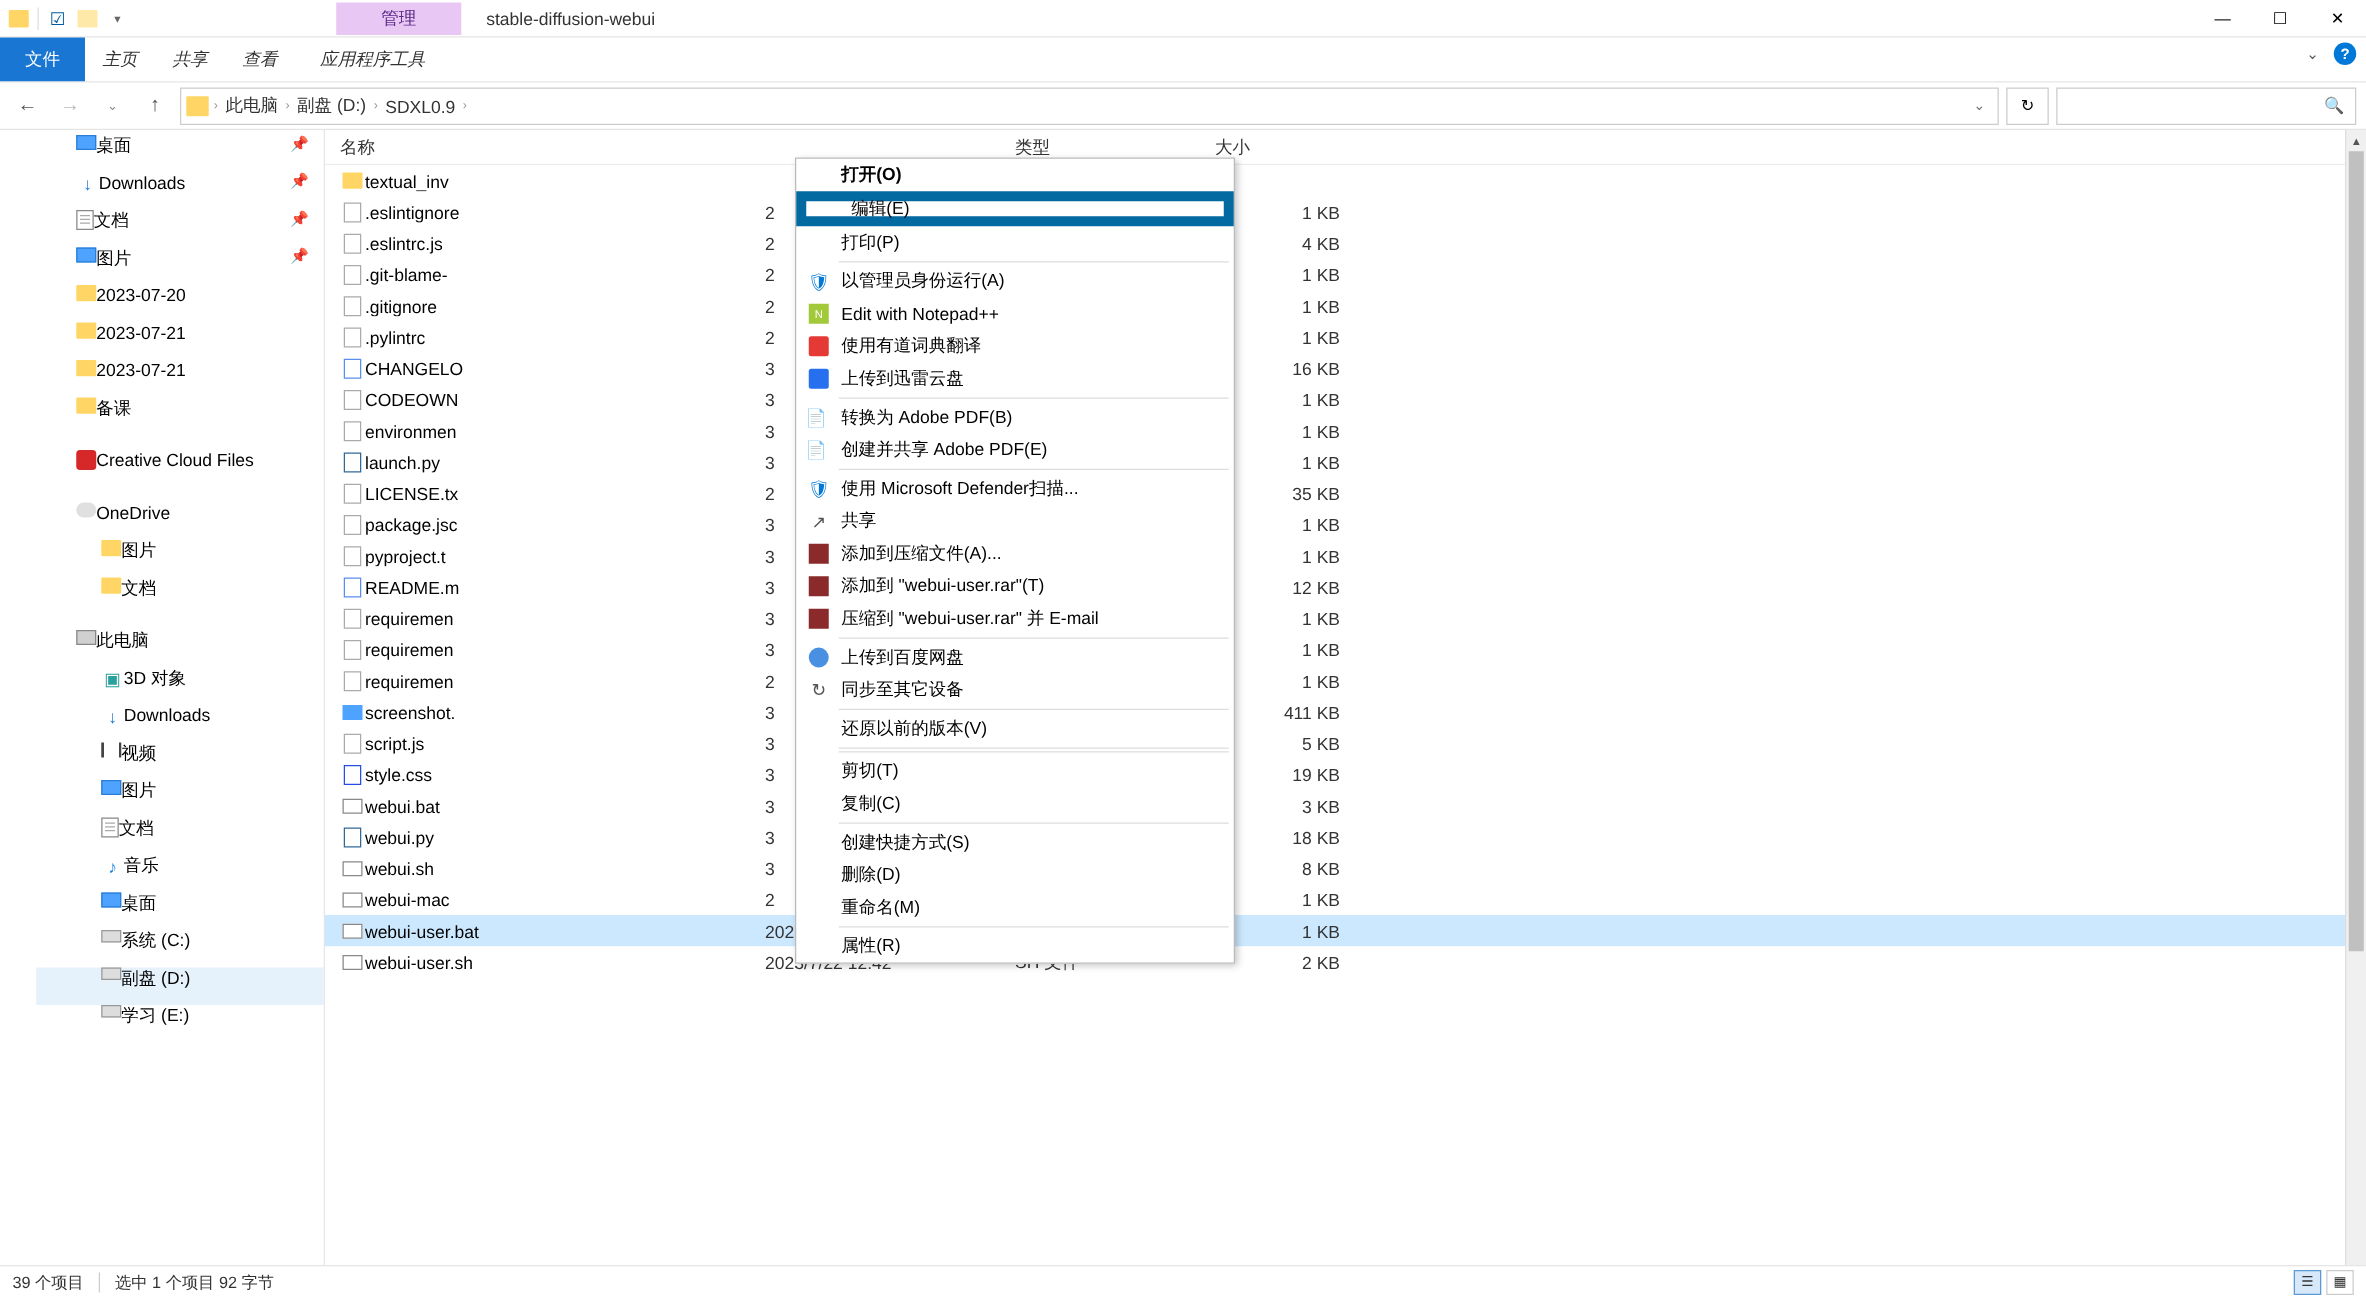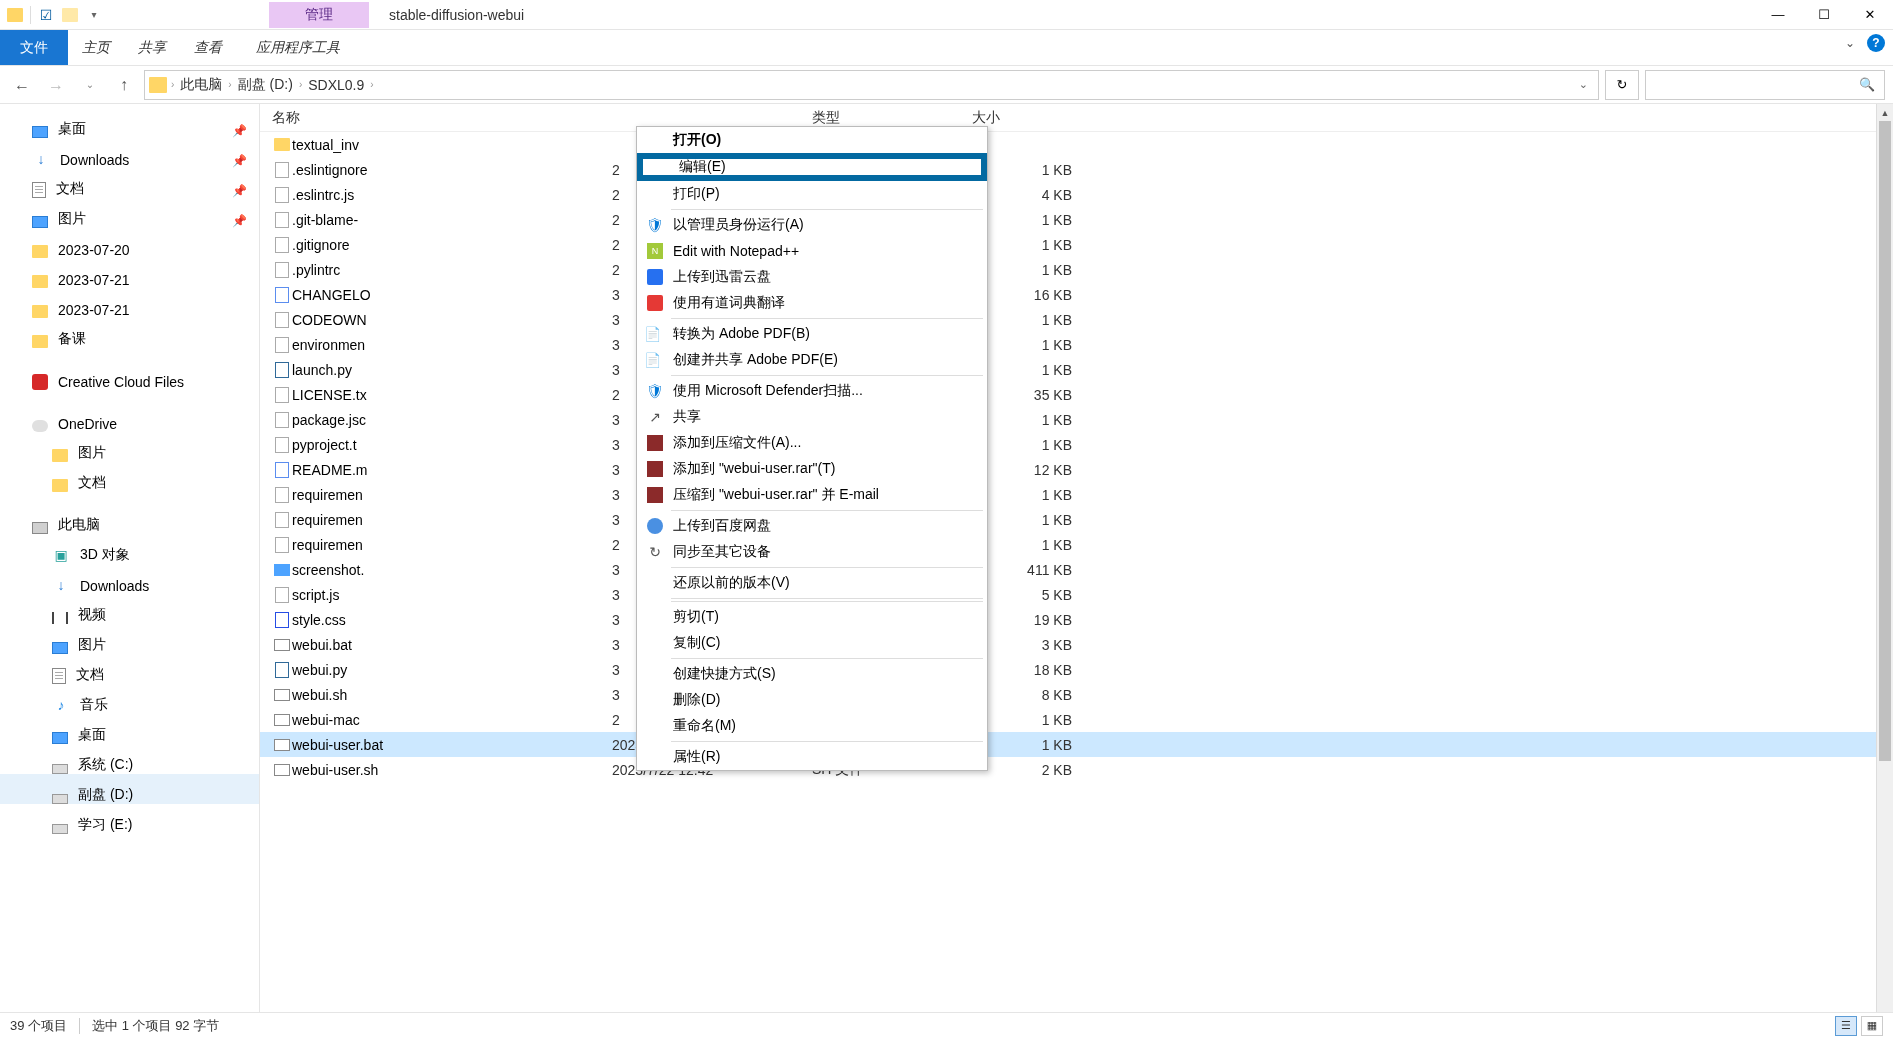--- a/index.html
+++ b/index.html
@@ -35,21 +35,21 @@
   .crumb { color: #333; font-size: 14px; padding: 0 2px; }
   .crumb-sep { color: #999; font-size: 10px; }
   .addr-right { margin-left: auto; display: flex; gap: 8px; align-items: center; padding-right: 6px; }
   .refresh-btn { width: 34px; height: 30px; border: 1px solid #ccc; display: flex; align-items: center; justify-content: center; }
   .search-box { width: 240px; height: 30px; border: 1px solid #ccc; display: flex; align-items: center; justify-content: flex-end; padding-right: 8px; color: #555; }
 
   
   .body { display: flex; height: calc(100% - 30px - 36px - 38px - 26px); }
 
   .sidebar { width: 260px; border-right: 1px solid #e5e5e5; overflow-y: auto; padding: 4px 0; }
-  .sb-item { display: flex; align-items: flex-end; height: 30px; padding-left: 32px; gap: 10px; font-size: 14px; }
+  .sb-item { display: flex; align-items: flex-start; height: 30px; padding-left: 32px; font-size: 14px; margin-left: 29px; }
   .sb-item.indent { padding-left: 52px; }
   .sb-item .pin { margin-left: auto; margin-right: 12px; color: #666; font-size: 12px; }
   .sb-item.selected { background: #e5f1fb; }
   .sb-ico { width: 18px; height: 18px; display: flex; align-items: center; justify-content: center; }
   .ico-desktop { width: 16px; height: 12px; background: #4da3ff; border: 1px solid #2a7dd4; }
   .ico-down { color: #2a7dd4; font-weight: bold; }
   .ico-doc { width: 14px; height: 16px; border: 1px solid #888; background: #fff; position: relative; }
   .ico-doc::after { content: ""; position: absolute; top: 3px; left: 2px; right: 2px; height: 1px; background: #aaa; box-shadow: 0 3px #aaa, 0 6px #aaa; }
   .ico-pic { width: 16px; height: 12px; background: #4da3ff; border: 1px solid #2a7dd4; }
   .ico-folder { width: 16px; height: 13px; background: #ffd666; border-radius: 1px; }
@@ -82,21 +82,21 @@
   .ico-bat { width: 16px; height: 12px; background: #fff; border: 1px solid #888; }
   .ico-sh { width: 16px; height: 12px; background: #fff; border: 1px solid #888; }
   .ico-png { width: 16px; height: 12px; background: #4da3ff; }
   .ico-css { width: 14px; height: 16px; background: #fff; border: 1px solid #264de4; }
   .ico-json { width: 14px; height: 16px; background: #fff; border: 1px solid #aaa; }
 
   
   .ctx-menu { position: absolute; left: 376px; top: 22px; width: 352px; background: #fff; border: 1px solid #bbb; box-shadow: 2px 2px 6px rgba(0,0,0,0.25); z-index: 100; }
   .ctx-item { display: flex; align-items: center; height: 26px; padding: 0 25px 0 36px; font-size: 14px; position: relative; }
   .ctx-item.bold { font-weight: bold; }
-  .ctx-item.highlight { border: 6px solid #0369a1; height: 28px; }
+  .ctx-item.highlight { border: 8px solid #0369a1; height: 28px; }
   .ctx-sep { height: 1px; background: #ddd; margin: 2px 4px 2px 34px; }
   .ctx-ico { position: absolute; left: 8px; width: 20px; height: 20px; display: flex; align-items: center; justify-content: center; }
   .ctx-arrow { margin-left: auto; color: #555; font-size: 10px; }
   .ico-shield { color: #0078d7; }
   .ico-npp { width: 16px; height: 16px; background: #a2c93a; color: #fff; font-size: 9px; display: flex; align-items: center; justify-content: center; }
   .ico-xl { width: 16px; height: 16px; background: #2670f0; border-radius: 2px; }
   .ico-yd { width: 16px; height: 16px; background: #e53935; border-radius: 2px; }
   .ico-pdf { width: 16px; height: 16px; color: #e53935; }
   .ico-def { color: #0078d7; }
   .ico-share { color: #555; }
@@ -543,29 +543,29 @@
           <span>以管理员身份运行(A)</span>
         </div>
         <div class="ctx-item">
           <div class="ctx-ico">
             <div class="ico-npp">N</div>
           </div>
           <span>Edit with Notepad++</span>
         </div>
         <div class="ctx-item">
           <div class="ctx-ico">
+            <div class="ico-yd"></div>
+          </div>
+          <span>使用有道词典翻译</span>
+        </div>
+        <div class="ctx-item">
+          <div class="ctx-ico">
             <div class="ico-xl"></div>
           </div>
           <span>上传到迅雷云盘</span>
-        </div>
-        <div class="ctx-item">
-          <div class="ctx-ico">
-            <div class="ico-yd"></div>
-          </div>
-          <span>使用有道词典翻译</span>
         </div>
         <div class="ctx-sep"></div>
         <div class="ctx-item">
           <div class="ctx-ico ico-pdf">📄</div>
           <span>转换为 Adobe PDF(B)</span>
         </div>
         <div class="ctx-item">
           <div class="ctx-ico ico-pdf">📄</div>
           <span>创建并共享 Adobe PDF(E)</span>
         </div>

